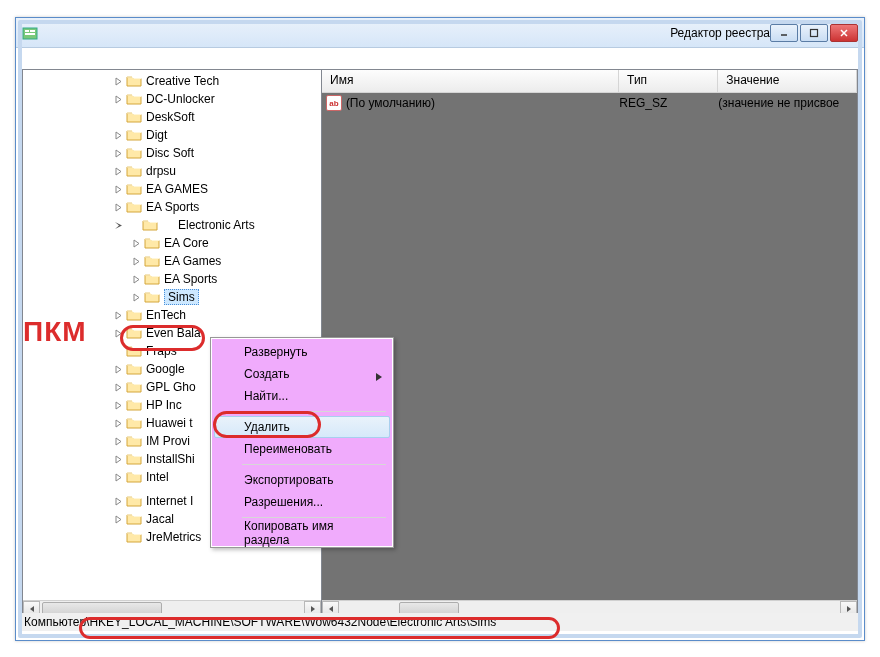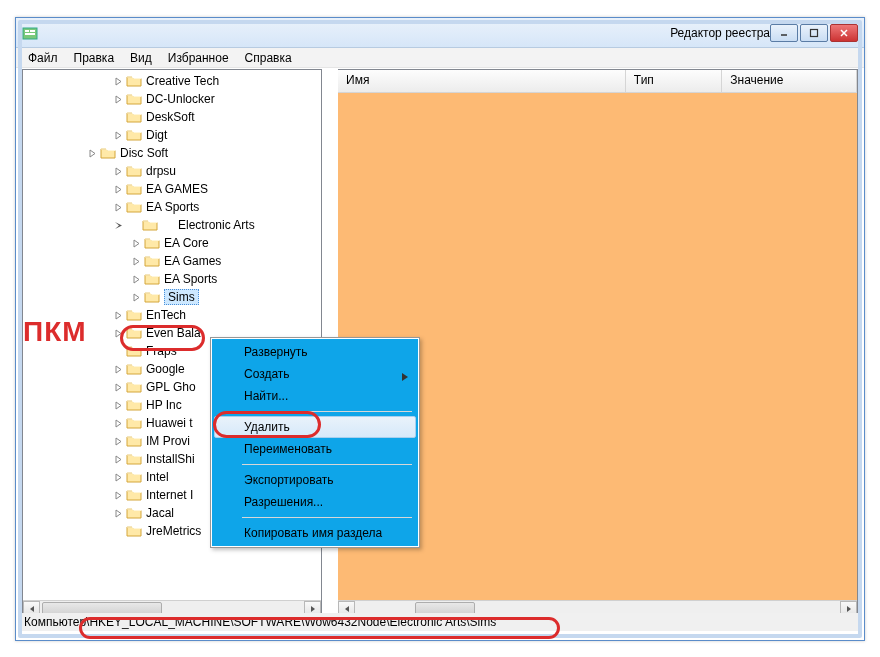--- a/index.html
+++ b/index.html
@@ -9,37 +9,37 @@
   .titlebar { height: 30px; background: linear-gradient(#eaf2fb, #d6e6f8); display: flex; align-items: center; padding: 0 6px; border-bottom:1px solid #b7cbe1;}
   .title-icon { width: 16px; height: 16px; margin-right: 6px; }
   .title-text { flex: 1; color: #000; font-size: 12px; text-align: right; }
   .win-btns { display: flex; gap: 2px; }
   .win-btn { width: 28px; height: 18px; border: 1px solid #5a7ca5; background: linear-gradient(#eaf2fb,#c9ddf3); border-radius: 2px; display:flex; align-items:center; justify-content:center; font-size:10px; color:#333; cursor:default;}
   .win-btn.close { background: linear-gradient(#e77,#c33); color:#fff; border-color:#a33;}
   .menubar { height: 20px; background: #f3f3f3; display: flex; align-items: center; padding: 0 4px; border-bottom:1px solid #e5e5e5;}
   .menu-item { padding: 2px 8px; cursor: default; }
   .content { position: absolute; top: 51px; left: 6px; right: 6px; bottom: 22px; display: flex; }
   .left-pane { width: 300px; border: 1px solid #828790; overflow: hidden; background:#fff; position: relative;}
-  .right-pane { flex: 1; border: 1px solid #828790; border-left: none; overflow:hidden; background:#fdba74;margin-left:16px;}
+  .right-pane { flex: 1; border: 1px solid #828790; border-left: none; overflow:hidden; background:#737373;}
   .tree { padding: 2px 0 2px 0; overflow:hidden;}
   .tree-row { display: flex; align-items: center; height: 18px; white-space:nowrap; cursor:default;}
   .exp { width:11px; height:11px; margin-right:2px; display:inline-flex; align-items:center; justify-content:center;}
   .exp svg{width:9px;height:9px;}
   .fold-icon { width:16px; height:14px; margin-right:4px; display:inline-block;}
   .sel { background:#cde8ff; border:1px dotted #4a90d9;}
   .listhdr { display:flex; height:23px; background:linear-gradient(#fdfdfd,#ececec); border-bottom:1px solid #d5d5d5;}
   .col { border-right:1px solid #d5d5d5; padding:3px 8px; text-align:left;}
   .list-row { display:flex; padding:2px 0; align-items:center;}
   .val-icon { width:16px;height:16px; margin:0 4px; display:inline-flex; align-items:center; justify-content:center; background:#fff; border:1px solid #c66; border-radius:2px; font-size:8px; font-weight:bold; color:#c33;}
   .scrollbar-h { position:absolute; bottom:0; left:0; right:0; height:17px; background:#efefef; border-top:1px solid #d0d0d0; display:flex; align-items:center;}
   .scroll-arrow{width:17px;height:17px; background:linear-gradient(#f9f9f9,#e1e1e1); border:1px solid #b8b8b8; display:flex;align-items:center;justify-content:center;}
   .scroll-thumb{height:15px;background:linear-gradient(#e8e8e8,#cfcfcf); border:1px solid #adadad; border-radius:2px;}
   .statusbar { position:absolute; left:6px; right:6px; bottom:9px; height:18px; display:flex; align-items:center; padding:0 2px; background:#f0f0f0; }
   .status-text{ font-size:11px; white-space:nowrap;}
-  .ctx { position:absolute; left:210px; top:337px; width:210px; background:#0ea5e9; border:1px solid #979797; box-shadow:2px 2px 4px rgba(0,0,0,.25); z-index:20;}
+  .ctx { position:absolute; left:210px; top:337px; width:184px; background:#f0abfc; border:1px solid #979797; box-shadow:2px 2px 4px rgba(0,0,0,.25); z-index:20;}
   .ctx-inner{border:1px solid #fff; padding:2px;}
   .ctx-item{ height:22px; padding:0 24px 0 30px; display:flex; align-items:center; position:relative; cursor:default;}
   .ctx-item.hov{ background:linear-gradient(#e9f2fb,#d6e9fa); border:1px solid #a8cfee; border-radius:2px; padding-left:29px;}
   .ctx-sep{ height:1px; background:#d7d7d7; margin:4px 4px 4px 28px;}
   .ctx-arrow{position:absolute; right:8px; top:7px;}
   .callout { position:absolute; border:3px solid #dc2c2c; border-radius:15px;}
   .callout1{ left:120px; top:325px; width:85px; height:26px; z-index:15;}
   .callout2{ left:213px; top:411px; width:108px; height:27px; z-index:25;}
   .callout3{ left:79px; top:617px; width:481px; height:22px; z-index:15;}
   .pkm { position:absolute; left:23px; top:316px; font-size:28px; font-weight:bold; color:#dc2c2c; font-family: Impact, Arial, sans-serif; letter-spacing:1px;}
@@ -71,27 +71,20 @@
           </svg>
         </div>
       <div class="win-btn close">
           <svg width="10" height="10">
             <line x1="2" y1="2" x2="8" y2="8" stroke="#fff" stroke-width="1.5"></line>
             <line x1="8" y1="2" x2="2" y2="8" stroke="#fff" stroke-width="1.5"></line>
           </svg>
         </div>
     </div>
   </div>
-  <div class="menubar" id="menubar">
-      <div class="menu-item">Файл</div>
-      <div class="menu-item">Правка</div>
-      <div class="menu-item">Вид</div>
-      <div class="menu-item">Избранное</div>
-      <div class="menu-item">Справка</div>
-    </div>
 
   <div class="content">
     <div class="left-pane">
       <div class="tree" id="tree">
           <div class="tree-row" style="padding-left: 90px;">
             <span class="exp">
               <svg viewBox="0 0 9 9">
                 <polygon points="2,1 7,4.5 2,8" fill="none" stroke="#888" stroke-width="1"></polygon>
               </svg>
             </span>
@@ -126,21 +119,21 @@
               <svg viewBox="0 0 9 9">
                 <polygon points="2,1 7,4.5 2,8" fill="none" stroke="#888" stroke-width="1"></polygon>
               </svg>
             </span>
             <span class="fold-icon"><svg viewBox="0 0 16 14">
                 <path d="M1 3 h5 l1.5 1.5 H15 V12 H1 Z" fill="#ffe9a8" stroke="#d4a63a"></path>
                 <path d="M1 3 h5 l1.5 1.5 H15" fill="none" stroke="#fff6d8"></path>
               </svg></span>
             <span>Digt</span>
           </div>
-          <div class="tree-row" style="padding-left: 64px;">
+          <div class="tree-row" style="padding-left: 90px;">
             <span class="exp">
               <svg viewBox="0 0 9 9">
                 <polygon points="2,1 7,4.5 2,8" fill="none" stroke="#888" stroke-width="1"></polygon>
               </svg>
             </span>
             <span class="fold-icon"><svg viewBox="0 0 16 14">
                 <path d="M1 3 h5 l1.5 1.5 H15 V12 H1 Z" fill="#ffe9a8" stroke="#d4a63a"></path>
                 <path d="M1 3 h5 l1.5 1.5 H15" fill="none" stroke="#fff6d8"></path>
               </svg></span>
             <span>Disc Soft</span>
@@ -350,21 +343,21 @@
               <svg viewBox="0 0 9 9">
                 <polygon points="2,1 7,4.5 2,8" fill="none" stroke="#888" stroke-width="1"></polygon>
               </svg>
             </span>
             <span class="fold-icon"><svg viewBox="0 0 16 14">
                 <path d="M1 3 h5 l1.5 1.5 H15 V12 H1 Z" fill="#ffe9a8" stroke="#d4a63a"></path>
                 <path d="M1 3 h5 l1.5 1.5 H15" fill="none" stroke="#fff6d8"></path>
               </svg></span>
             <span>Intel</span>
           </div>
-          <div class="tree-row" style="padding-left: 90px;">
+          <div class="tree-row" style="padding-left: 90px; margin-top: 6px;">
             <span class="exp">
               <svg viewBox="0 0 9 9">
                 <polygon points="2,1 7,4.5 2,8" fill="none" stroke="#888" stroke-width="1"></polygon>
               </svg>
             </span>
             <span class="fold-icon"><svg viewBox="0 0 16 14">
                 <path d="M1 3 h5 l1.5 1.5 H15 V12 H1 Z" fill="#ffe9a8" stroke="#d4a63a"></path>
                 <path d="M1 3 h5 l1.5 1.5 H15" fill="none" stroke="#fff6d8"></path>
               </svg></span>
             <span>Internet I</span>
@@ -404,20 +397,28 @@
             </svg>
           </div>
       </div>
     </div>
     <div class="right-pane" style="position:relative;">
       <div class="listhdr" id="listhdr">
           <div class="col" style="width: 300px;">Имя</div>
           <div class="col" style="width: 100px;">Тип</div>
           <div class="col" style="width: 140px;">Значение</div>
         </div>
+      <div id="listbody">
+          <div class="list-row">
+            <span class="val-icon">ab</span>
+            <div style="width: 276px;">(По умолчанию)</div>
+            <div style="width: 100px;">REG_SZ</div>
+            <div style="width: 140px;">(значение не присвое</div>
+          </div>
+        </div>
       <div class="scrollbar-h">
         <div class="scroll-arrow">
             <svg width="8" height="8">
               <polygon points="6,1 6,7 2,4" fill="#555"></polygon>
             </svg>
           </div>
         <div class="scroll-thumb" style="width:60px;margin-left:60px;"></div>
         <div style="flex:1"></div>
         <div class="scroll-arrow">
             <svg width="8" height="8">

